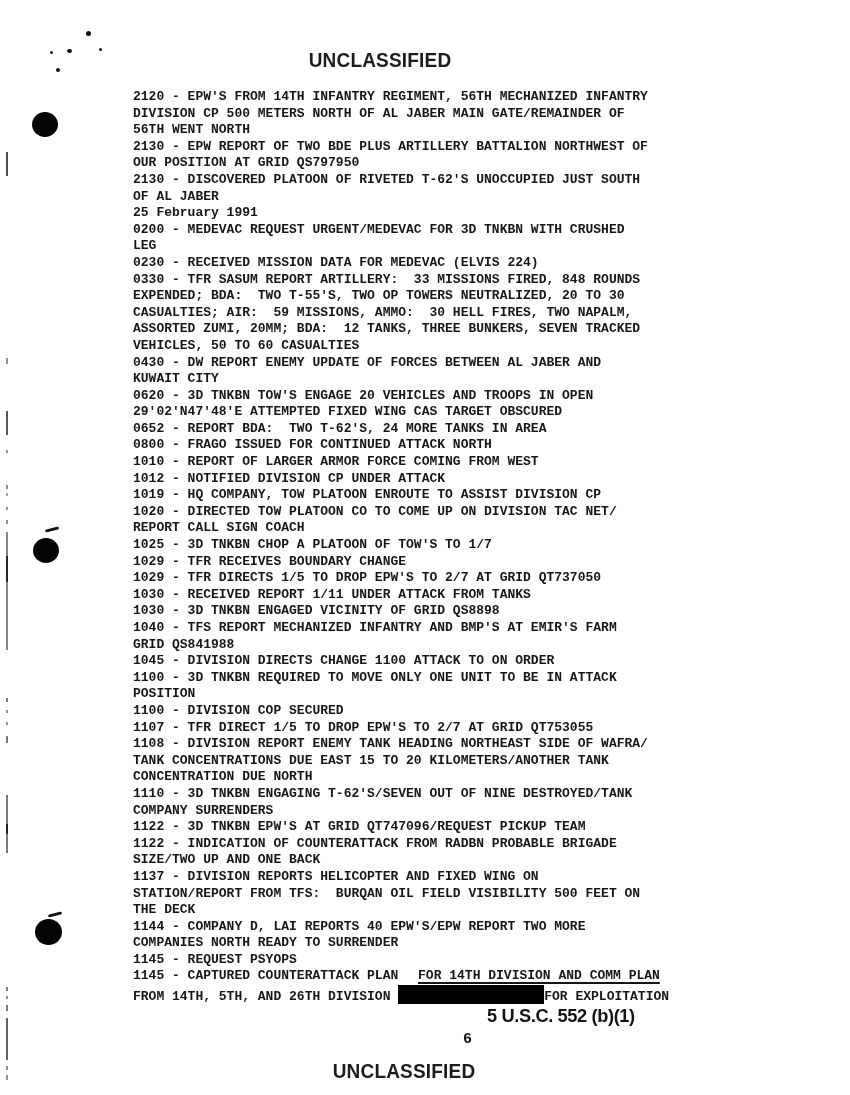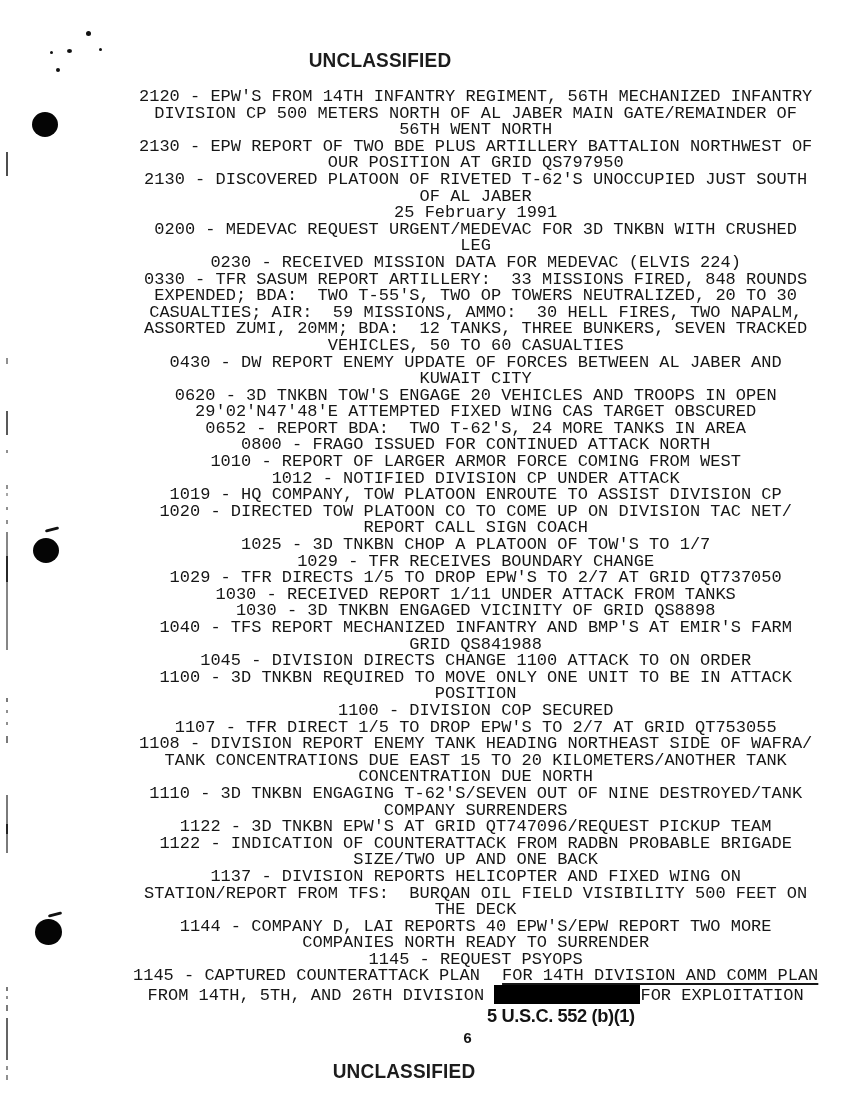--- a/index.html
+++ b/index.html
@@ -10,41 +10,40 @@
   html,body{margin:0;padding:0;}
   body{
     width:850px;height:1095px;
     background:var(--paper);
     font-family:"Liberation Sans",sans-serif;
     overflow:hidden;
   }
   .page{
     position:absolute;left:0;top:0;width:850px;height:1095px;
     background:var(--paper);
-    text-align:center;
   }
   
   .classification{
     position:absolute;
     font-family:"Liberation Sans",sans-serif;
     font-weight:bold;
     font-size:20px;
     letter-spacing:0.2px;
     color:#1c1c1c;
     transform:translateX(-50%) scaleX(0.95);
     white-space:nowrap;
   }
   .classification.top{left:380px;top:49px;}
   .classification.bottom{left:404px;top:1060px;}
   
   .log{
     position:absolute;left:133px;top:89px;
     font-family:"Liberation Mono","DejaVu Sans Mono",monospace;
-    font-weight:normal;
-    font-size:17px;
+    font-weight:bold;
+    font-size:13px;
     line-height:16.6px;
     color:var(--ink);
     white-space:pre;
   }
   .line{height:16.6px;}
   .line .u{
     text-decoration:underline;
     text-decoration-thickness:1.5px;
     text-underline-offset:3px;
     margin-left:12px;

